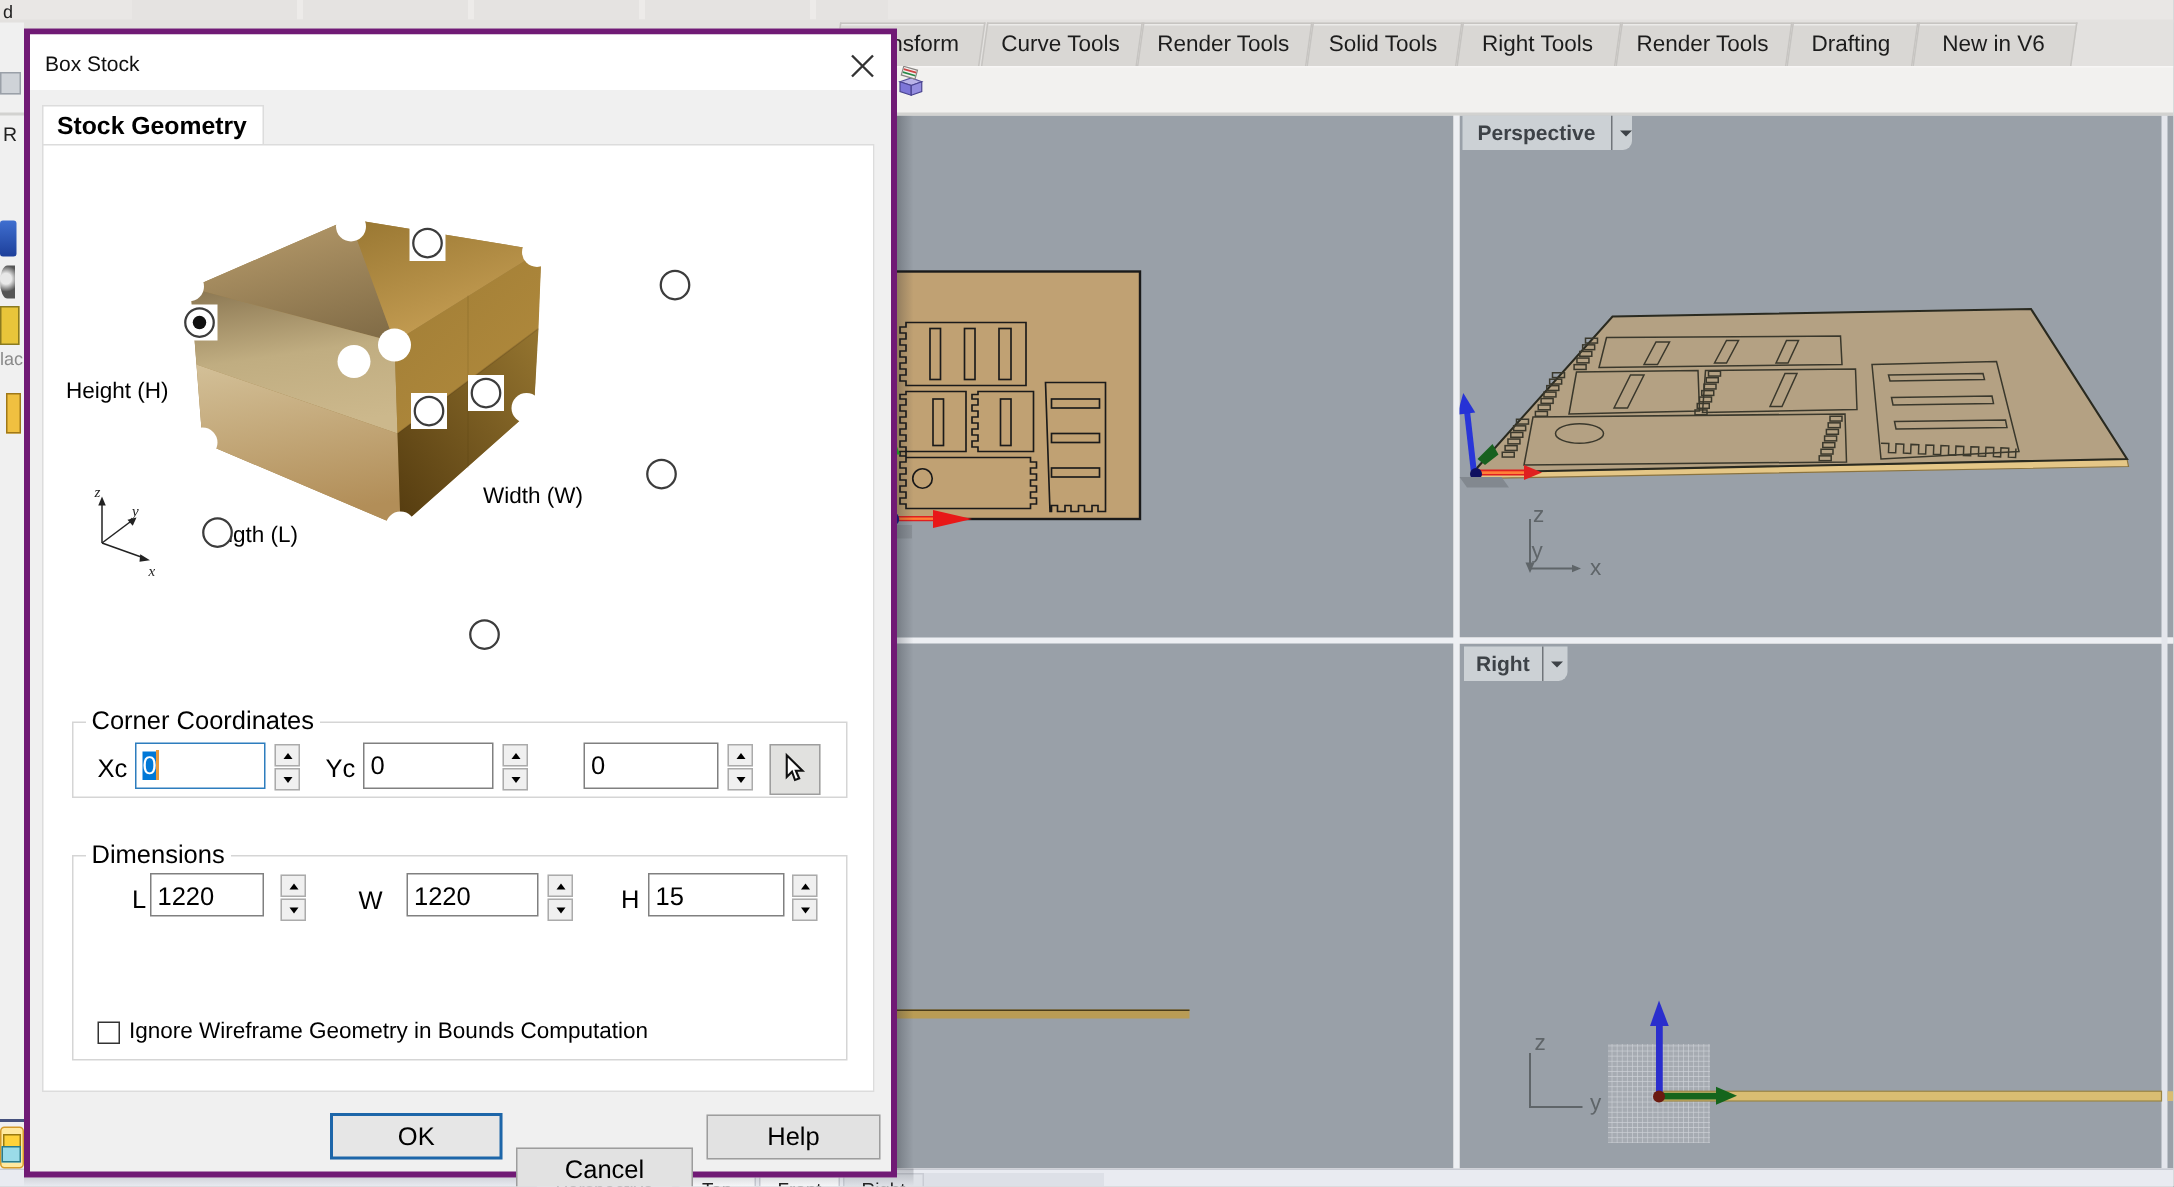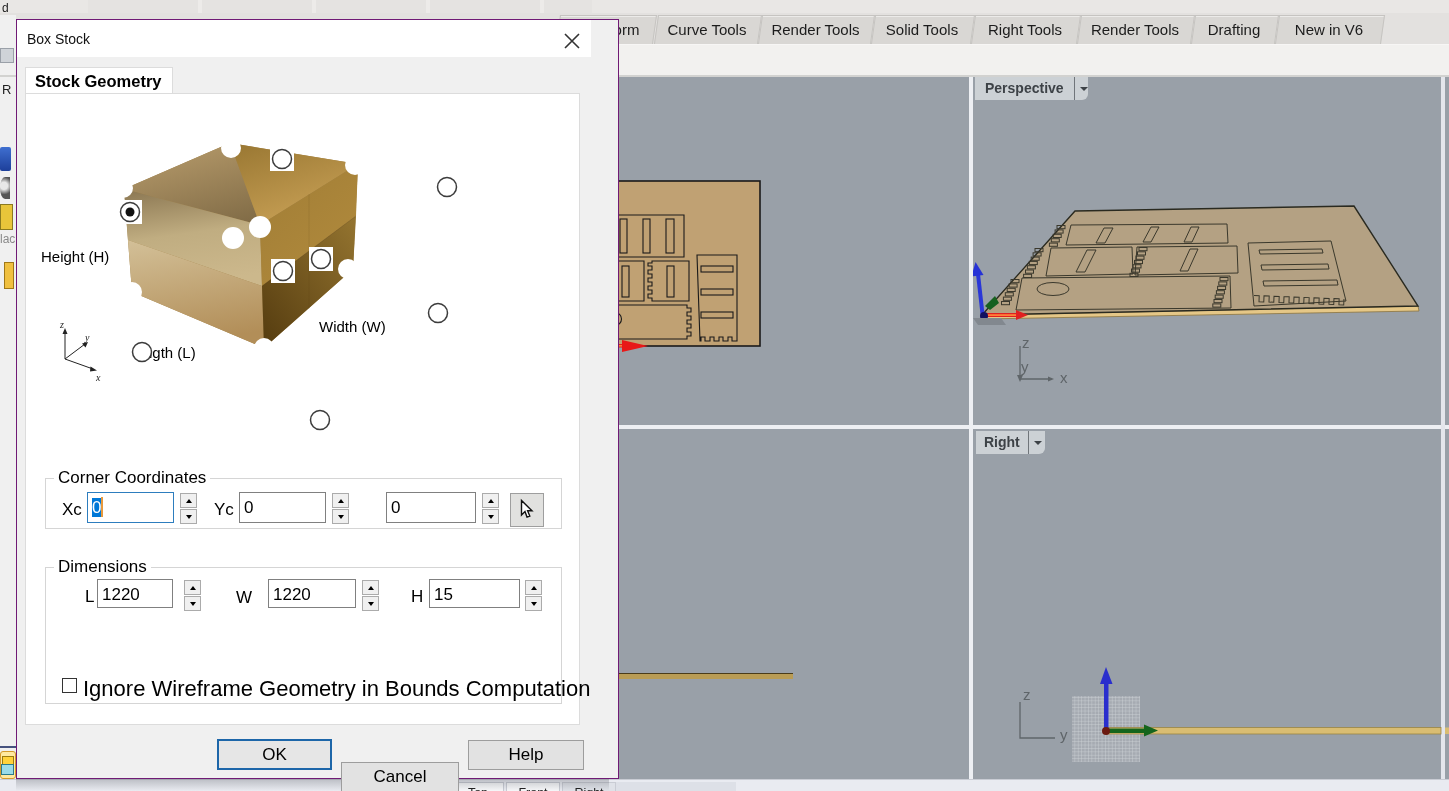--- a/index.html
+++ b/index.html
@@ -272,21 +272,21 @@
   <div class="abs" style="left:0;top:751px;width:14px;height:26px;background:#ffe9a0;border:1px solid #d49a2a;border-radius:3px;">
     <div style="position:absolute;left:1px;top:4px;width:10px;height:8px;background:#ffd23a;border:1px solid #9a7a10;"></div>
     <div style="position:absolute;left:0px;top:12px;width:11px;height:9px;background:#9adbe8;border:1px solid #2a7a8a;"></div>
   </div>
 
   <div class="abs" style="left:592px;top:77px;width:17px;height:702px;background:linear-gradient(to right,rgba(25,30,38,0.45),rgba(25,30,38,0.18) 55%,rgba(25,30,38,0));"></div>
   <div class="abs" style="left:16px;top:779px;width:593px;height:12px;background:linear-gradient(to bottom,rgba(25,30,38,0.22),rgba(25,30,38,0));"></div>
 
   <div class="abs" style="left:0;top:75px;width:1449px;height:2px;background:#d2d2d0;"></div>
 
-  <div class="abs" id="dlg" style="left:16px;top:19px;width:574px;height:758px;background:#f0f0f0;border:1px solid #701a75;font-size:17px;color:#000;padding-left:27px;">
+  <div class="abs" id="dlg" style="left:16px;top:19px;width:574px;height:758px;background:#f0f0f0;border:4px solid #701a75;font-size:17px;color:#000;">
 
     <div class="abs" style="left:0;top:0;width:574px;height:37px;background:#ffffff;"></div>
     <div class="abs" style="left:10px;top:11px;font-size:14px;color:#111;">Box Stock</div>
     <svg class="abs" style="left:546px;top:12px;" width="18" height="18" viewBox="0 0 18 18">
         <path d="M2,2 L16,16 M16,2 L2,16" stroke="#333" stroke-width="1.6"></path>
       </svg>
 
     <div class="abs" style="left:8px;top:47px;width:146px;height:26px;background:#fff;border:1px solid #dcdcdc;border-bottom:none;"></div>
     <div class="abs" style="left:18px;top:52px;font-size:16.5px;font-weight:bold;color:#000;">Stock Geometry</div>
 
@@ -447,20 +447,20 @@
     <div class="inp" style="left:412px;top:559px;width:91px;height:29px;">15</div>
     <div class="spin" style="left:508px;top:560px;">
         <div class="sb">
           <i class="up"></i>
         </div>
         <div class="sb">
           <i class="dn"></i>
         </div>
       </div>
     <div class="abs" style="left:45px;top:658px;width:13px;height:13px;background:#fff;border:1.5px solid #333;"></div>
-    <div class="abs" style="left:66px;top:656px;font-size:22px;">Ignore Wireframe Geometry in Bounds Computation</div>
+    <div class="abs" style="left:66px;top:656px;font-size:15px;">Ignore Wireframe Geometry in Bounds Computation</div>
 
     <button class="btn okbtn" style="left:200px;top:719px;width:115px;height:31px;">OK</button>
     <button class="btn" style="left:324px;top:720px;width:118px;height:30px;margin-top:22px;">Cancel</button>
     <button class="btn" style="left:451px;top:720px;width:116px;height:30px;">Help</button>
   </div>
 
 </div>
 
 </body></html>

